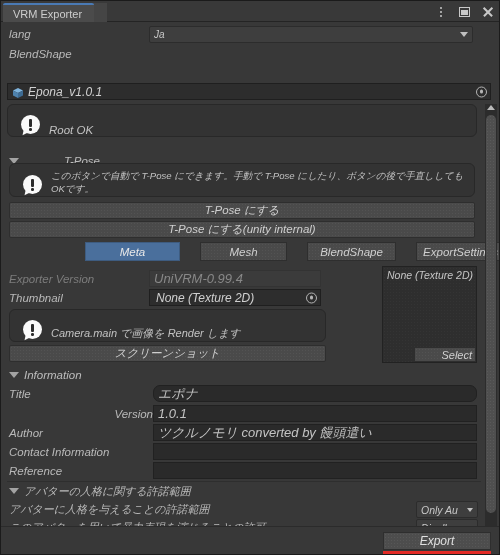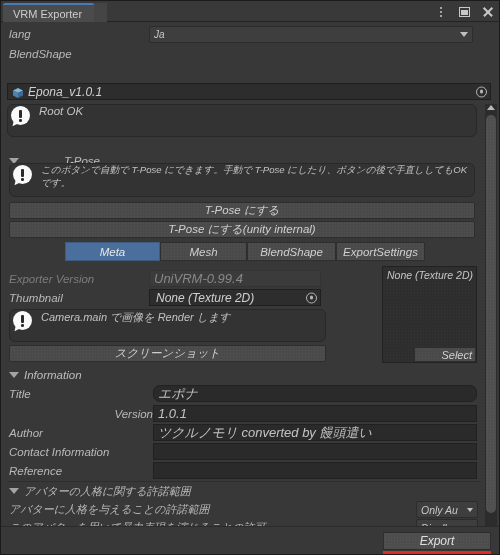--- a/index.html
+++ b/index.html
@@ -140,23 +140,23 @@
     width: 11px; height: 11px; border: 1.4px solid #b4b4b4; border-radius: 50%;
     display: flex; align-items: center; justify-content: center;
   }
   .picker:after { content:""; width:3.4px; height:3.4px; background:#b4b4b4; border-radius:50%; }
 
   
   .helpbox {
     background: #333333;
     border: 1px solid #282828;
     border-radius: 6px;
-    display: flex; align-items: flex-start;
+    display: flex; align-items: flex-end;
     color: #c0c0c0;
-    padding-left: 2px;
+    padding-left: 12px;
   }
   .helpbox .txt { font-size: 11px; color: #c2c2c2; margin-left: 7px; }
   .helpbox.small .txt { font-size: 9.6px; }
 
   .infoicon { position: relative; width: 22px; height: 22px; flex: 0 0 auto; }
   .infoicon .c {
     position: absolute; left: 1px; top: 1px;
     width: 19px; height: 19px; border-radius: 50%; background: #fafafa;
   }
   .infoicon .tail {
@@ -190,20 +190,21 @@
   .tabrow { position: absolute; display: flex; }
   .tabbtn {
     height: 19px;
     display: flex; align-items: center; justify-content: center;
     font-size: 11.5px;
     color: #cfcfcf;
     background: #4a4a4a;
     border: 1px solid #2e2e2e;
     background-image: radial-gradient(#535353 0.5px, transparent 0.6px);
     background-size: 3px 3px;
+    margin-left: 20px;
   }
   .tabbtn.sel {
     background: #4a6f9c;
     background-image: none;
     border-color: #3e5c80;
     color: #e8e8e8;
   }
 
   
   .preview {

